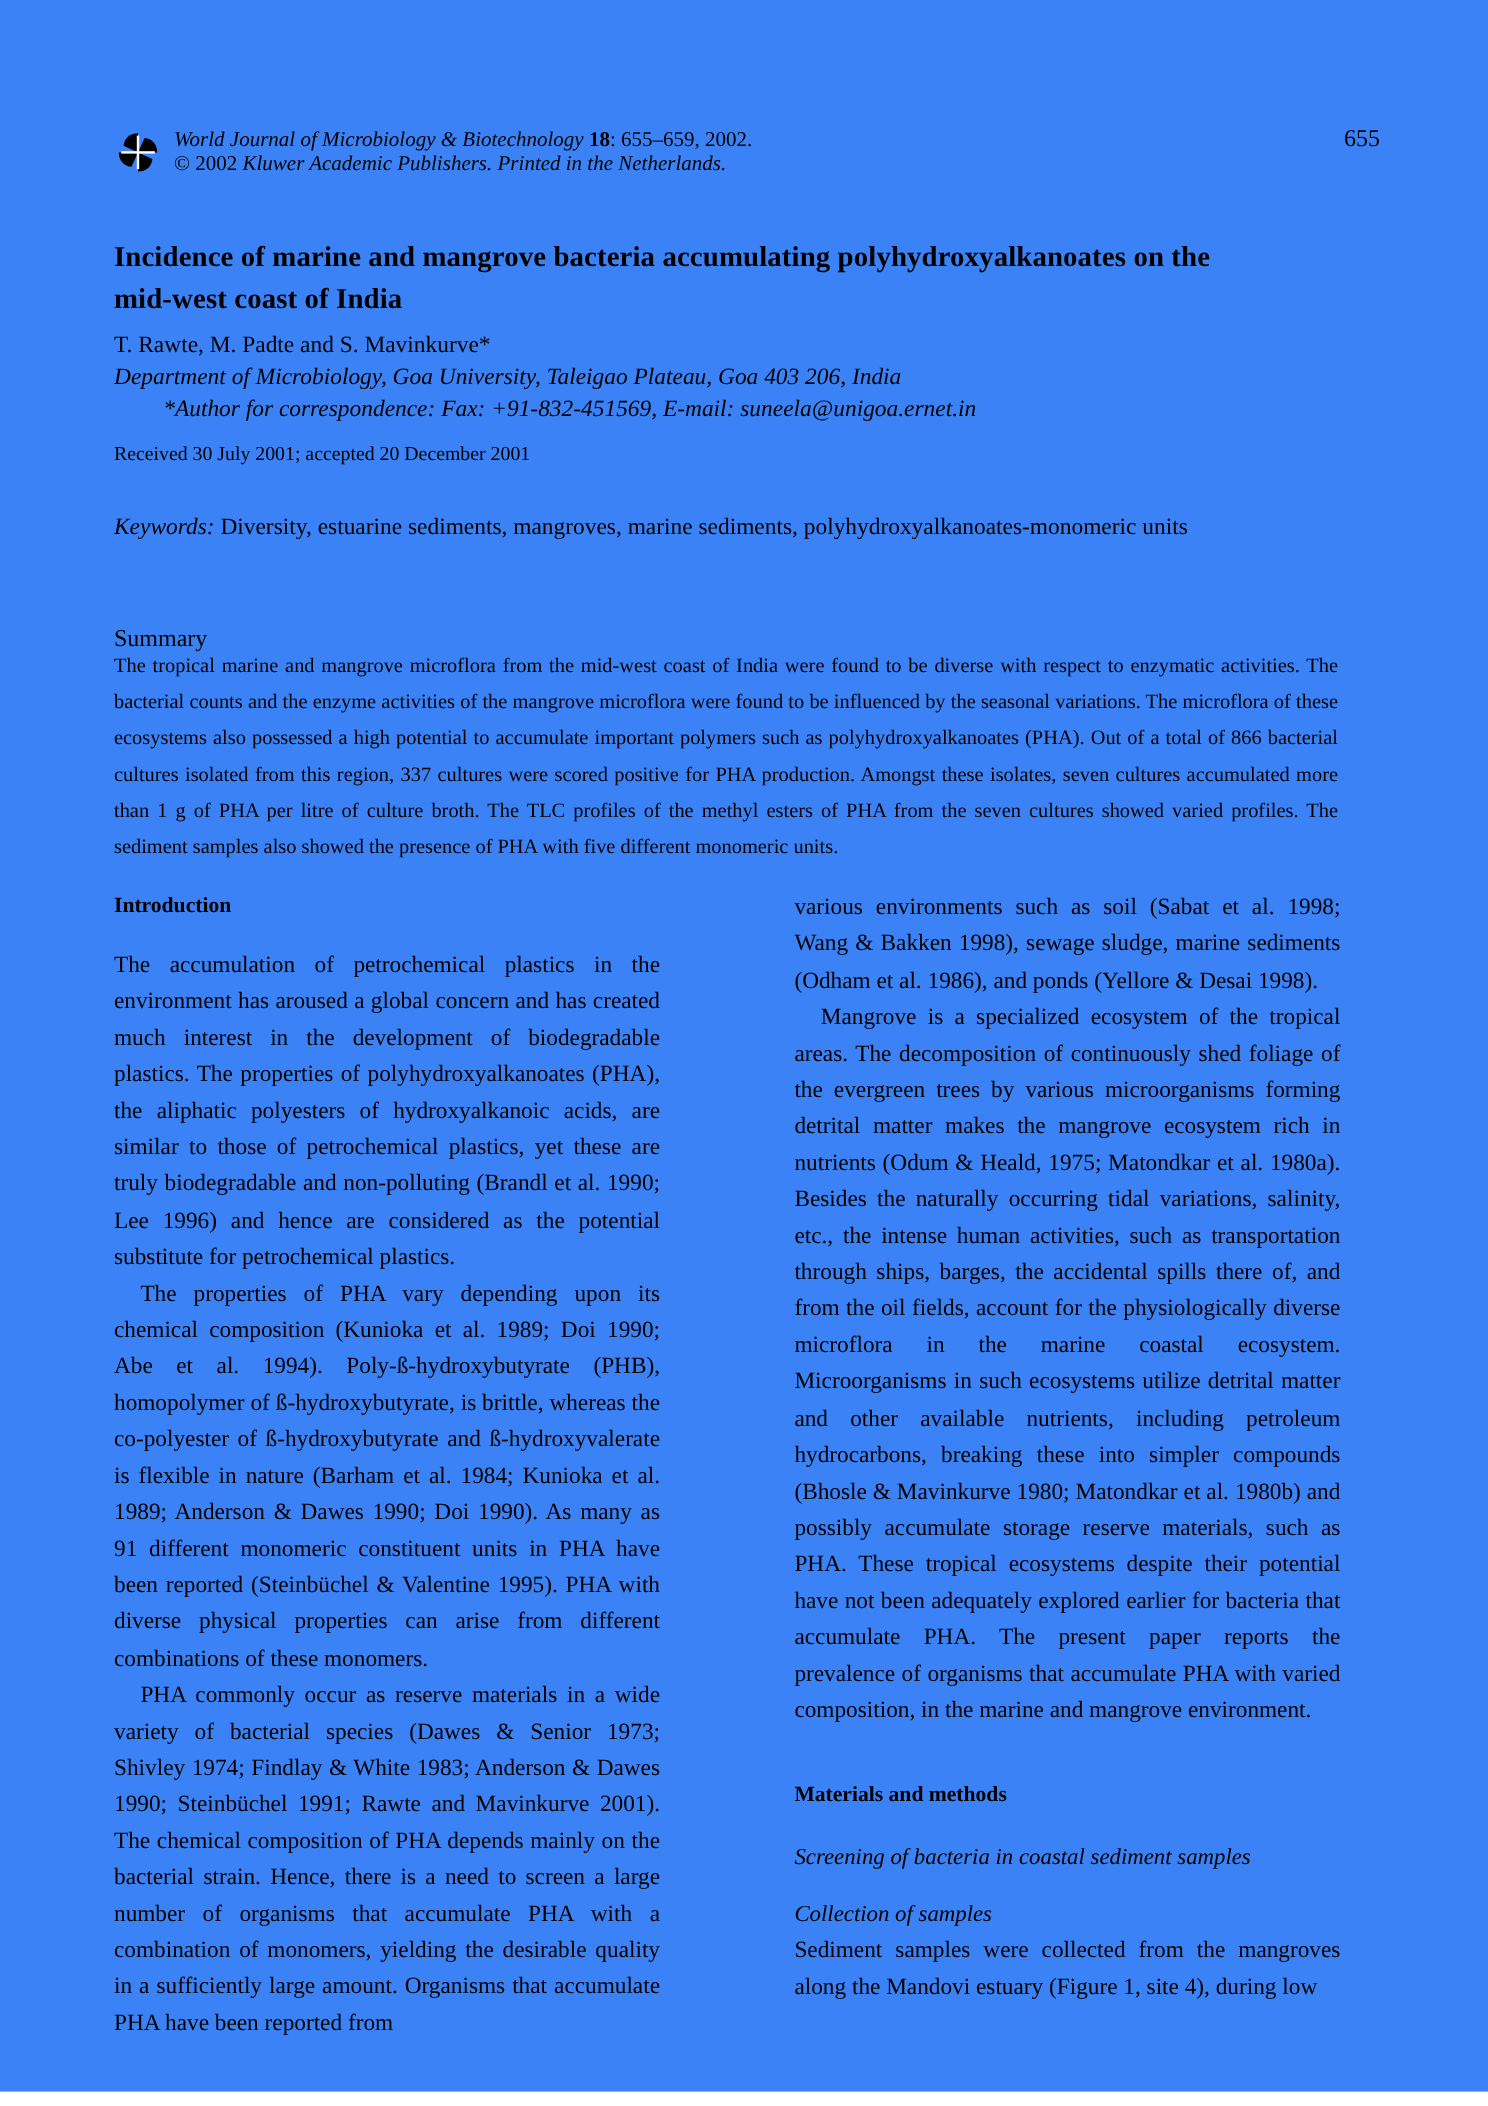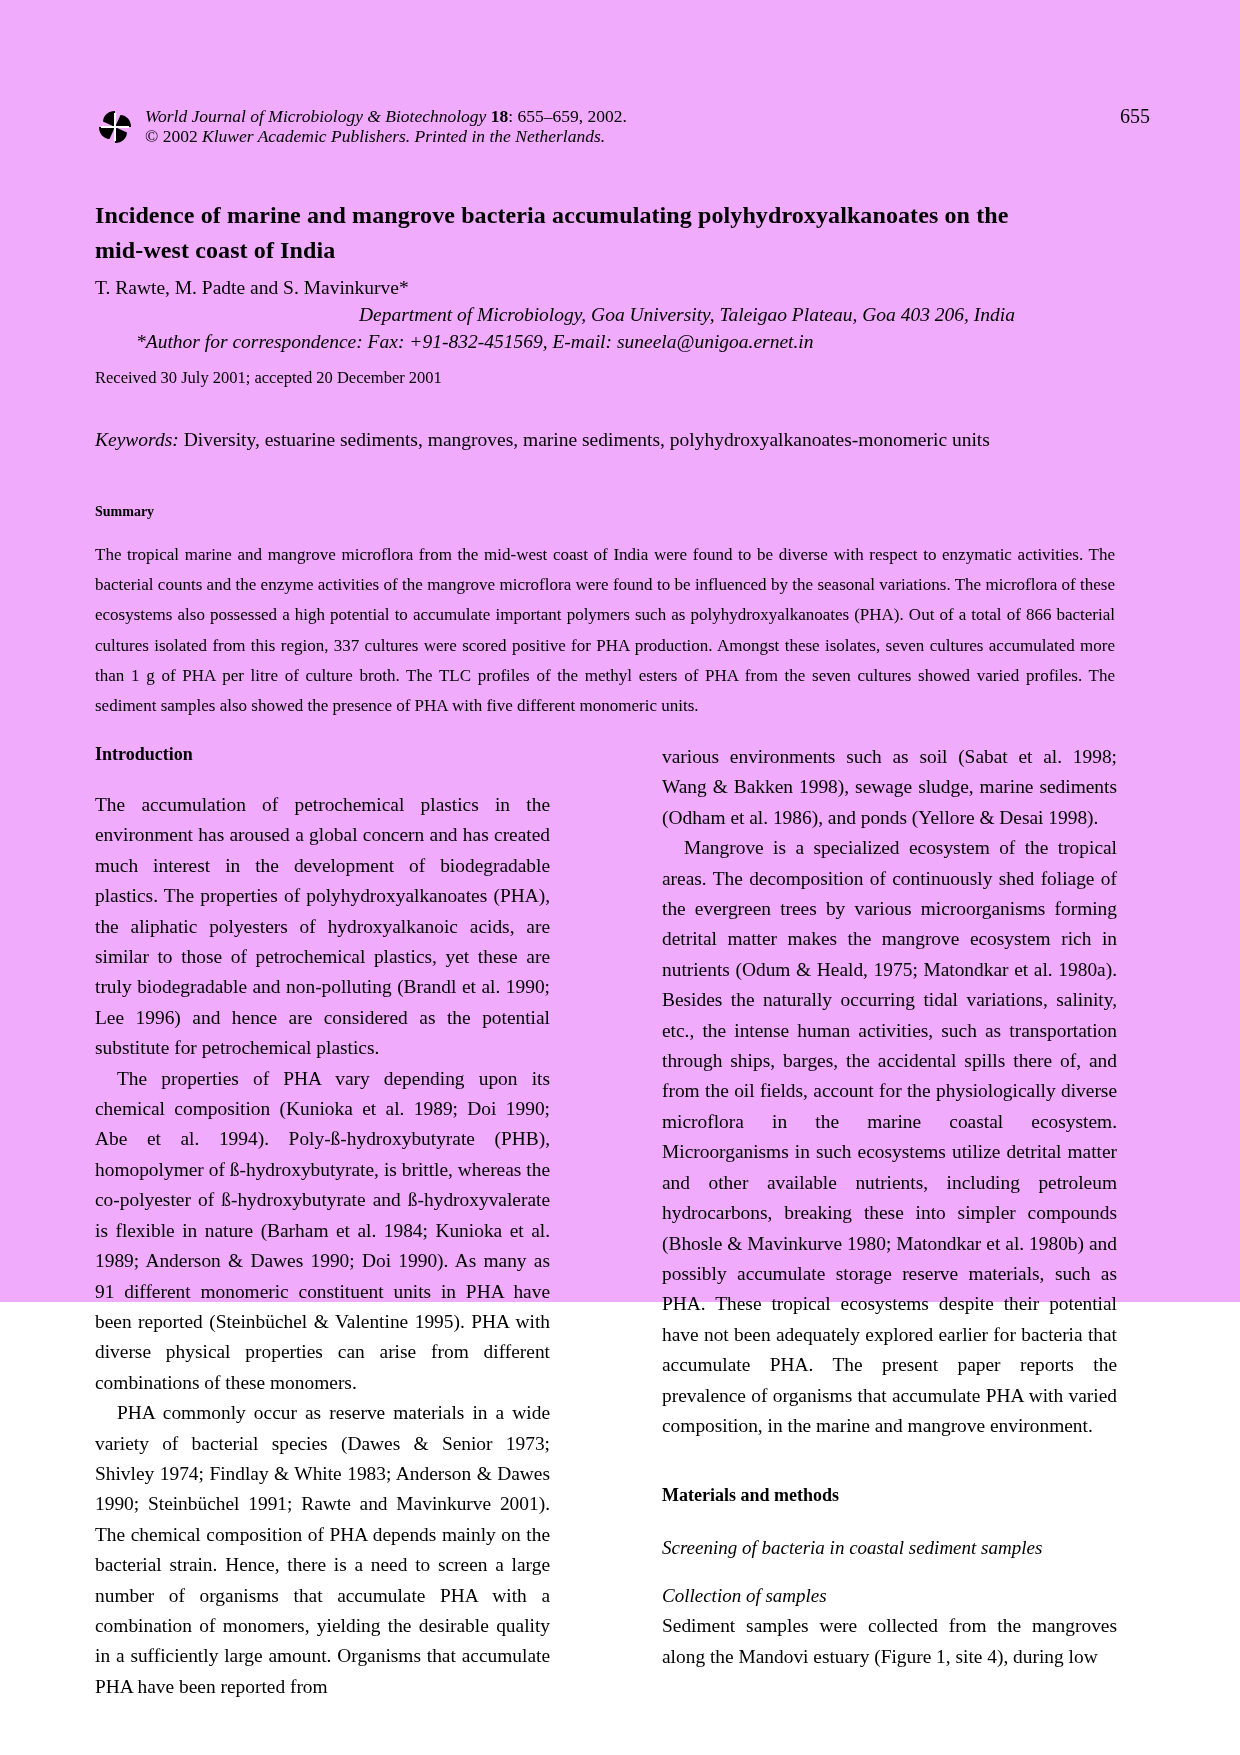--- a/index.html
+++ b/index.html
@@ -14,22 +14,22 @@
     color: #000000;
     position: relative;
     overflow: hidden;
     -webkit-font-smoothing: antialiased;
   }
 
   .page {
     position: absolute;
     left: 0; top: 0;
     width: 1240px;
-    height: 1302px;
-    background: #f0abfc;
+    height: 1743px;
+    background: #3b82f6;
   }
 
   
   .header {
     position: absolute;
     left: 95px;
     top: 105px;
     width: 1055px;
     display: flex;
     align-items: flex-start;
@@ -97,21 +97,20 @@
     width: 920px;
   }
   .authors {
     font-size: 19.5px;
     line-height: 27px;
   }
   .affiliation {
     font-size: 19.5px;
     line-height: 27px;
     font-style: italic;
-    text-align: right;
   }
   .correspondence {
     font-size: 19.5px;
     line-height: 27px;
     font-style: italic;
     margin-left: 41px;
   }
 
   .received {
     position: absolute;
@@ -132,24 +131,24 @@
   }
   .keywords .kw-label {
     font-style: italic;
     text-align: right;
   }
 
   
   .summary-head {
     position: absolute;
     left: 95px;
-    top: 500px;
-    font-size: 14px;
+    top: 520px;
+    font-size: 20px;
     line-height: 24px;
-    font-weight: bold;
+    font-weight: normal;
   }
   .summary-body {
     position: absolute;
     left: 95px;
     top: 540px;
     width: 1020px;
     font-size: 17px;
     line-height: 30.2px;
     text-align: justify;
     text-justify: inter-word;

